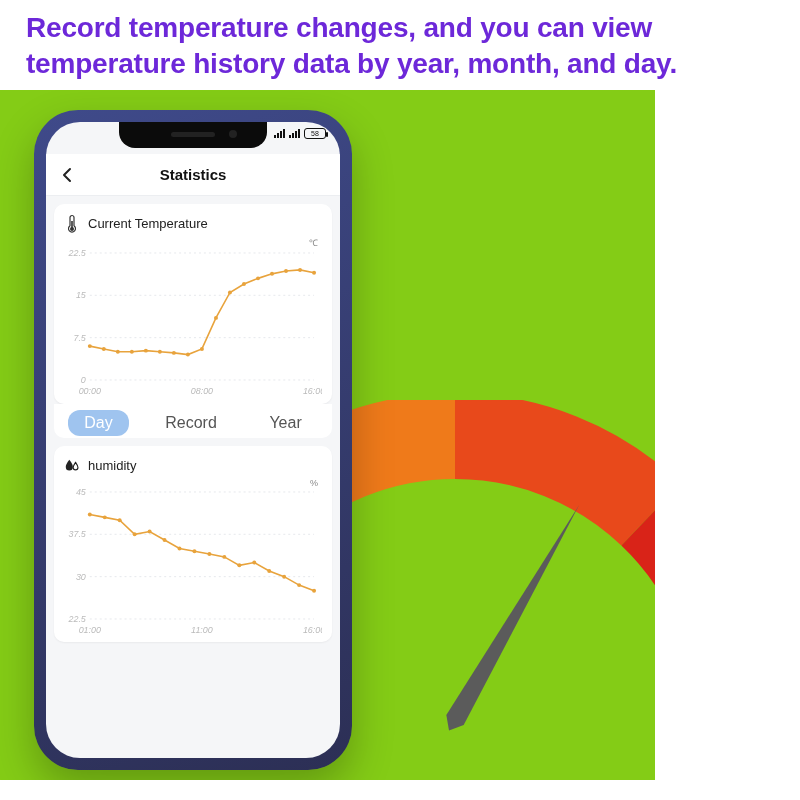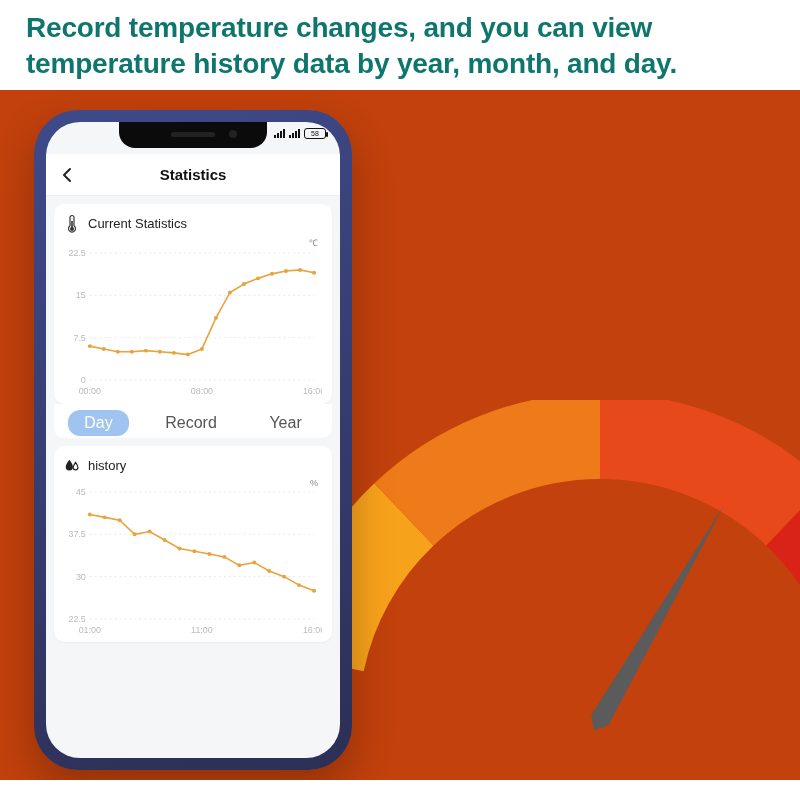--- a/index.html
+++ b/index.html
@@ -3,30 +3,30 @@
 <meta charset="utf-8">
 <style>
   * { box-sizing: border-box; margin: 0; padding: 0; }
   html, body { width: 800px; height: 800px; overflow: hidden; font-family: -apple-system, "Segoe UI", Arial, sans-serif; }
   body { background: #fff; }
 
   .headline {
     padding: 10px 26px 8px 26px;
     font-size: 28px;
     font-weight: 700;
-    color: #0f766e;
+    color: #6d28d9;
     line-height: 1.28;
     letter-spacing: -0.2px;
   }
 
   .hero {
     position: relative;
-    width: 800px;
+    width: 655px;
     height: 690px;
-    background: #c2410c;
+    background: #84cc16;
     overflow: hidden;
   }
 
   
   .gauge {
     position: absolute;
     right: -120px;
     bottom: -260px;
     width: 640px;
     height: 640px;
@@ -138,20 +138,21 @@
   }
   .y-tick{
     font-size:9px; color:#bbb;
   }
   .x-tick{
     font-size:9px; color:#bbb;
   }
   .plot{
     position:relative;
     width:100%;
+    font-style:italic;
   }
   .plot svg{ display:block; width:100%; }
 
   .tabs{
     display:flex; justify-content:space-around;
     padding:6px 4px 2px 4px;
     background:#fff;
     margin:0 8px; border-radius:0 0 10px 10px;
   }
   .tab{
@@ -219,21 +220,21 @@
 
         <div class="card">
           <div class="card-header">
             <span class="thermo-icon">
               <svg width="12" height="20" viewBox="0 0 12 20">
                   <path d="M6 1.5a2 2 0 0 0-2 2v8.2a3.5 3.5 0 1 0 4 0V3.5a2 2 0 0 0-2-2z" fill="none" stroke="#333" stroke-width="1.2"></path>
                   <circle cx="6" cy="15" r="2" fill="#333"></circle>
                   <line x1="6" y1="7" x2="6" y2="14" stroke="#333" stroke-width="1.6"></line>
                 </svg>
             </span>
-            <span>Current Statistics</span>
+            <span>Current Temperature</span>
           </div>
           <div class="unit">℃</div>
           <div class="plot">
             <svg viewBox="0 0 260 150" id="temp-svg">
                 <line x1="26" y1="4" x2="252" y2="4" stroke="#e6e8ec" stroke-width="1" stroke-dasharray="2 3"></line>
                 <text x="22" y="7" text-anchor="end" class="y-tick" font-size="8" fill="#bbb">22.5</text>
                 <line x1="26" y1="46.66666666666667" x2="252" y2="46.66666666666667" stroke="#e6e8ec" stroke-width="1" stroke-dasharray="2 3"></line>
                 <text x="22" y="49.66666666666667" text-anchor="end" class="y-tick" font-size="8" fill="#bbb">15</text>
                 <line x1="26" y1="89.33333333333334" x2="252" y2="89.33333333333334" stroke="#e6e8ec" stroke-width="1" stroke-dasharray="2 3"></line>
                 <text x="22" y="92.33333333333334" text-anchor="end" class="y-tick" font-size="8" fill="#bbb">7.5</text>
@@ -271,21 +272,21 @@
         </div>
 
         <div class="card">
           <div class="card-header">
             <span class="hum-icon">
               <svg width="18" height="18" viewBox="0 0 18 18">
                   <path d="M6 2 C3 6 2 8 2 10 a4 4 0 0 0 8 0 C10 8 9 6 6 2Z" fill="#222"></path>
                   <path d="M13 5 C11 8 10.3 9.2 10.3 10.6 a2.7 2.7 0 0 0 5.4 0 C15.7 9.2 15 8 13 5Z" fill="none" stroke="#222" stroke-width="1.3"></path>
                 </svg>
             </span>
-            <span>history</span>
+            <span>humidity</span>
           </div>
           <div class="unit">%</div>
           <div class="plot">
             <svg viewBox="0 0 260 150" id="hum-svg">
                 <line x1="26" y1="4" x2="252" y2="4" stroke="#e6e8ec" stroke-width="1" stroke-dasharray="2 3"></line>
                 <text x="22" y="7" text-anchor="end" class="y-tick" font-size="8" fill="#bbb">45</text>
                 <line x1="26" y1="46.66666666666667" x2="252" y2="46.66666666666667" stroke="#e6e8ec" stroke-width="1" stroke-dasharray="2 3"></line>
                 <text x="22" y="49.66666666666667" text-anchor="end" class="y-tick" font-size="8" fill="#bbb">37.5</text>
                 <line x1="26" y1="89.33333333333334" x2="252" y2="89.33333333333334" stroke="#e6e8ec" stroke-width="1" stroke-dasharray="2 3"></line>
                 <text x="22" y="92.33333333333334" text-anchor="end" class="y-tick" font-size="8" fill="#bbb">30</text>

